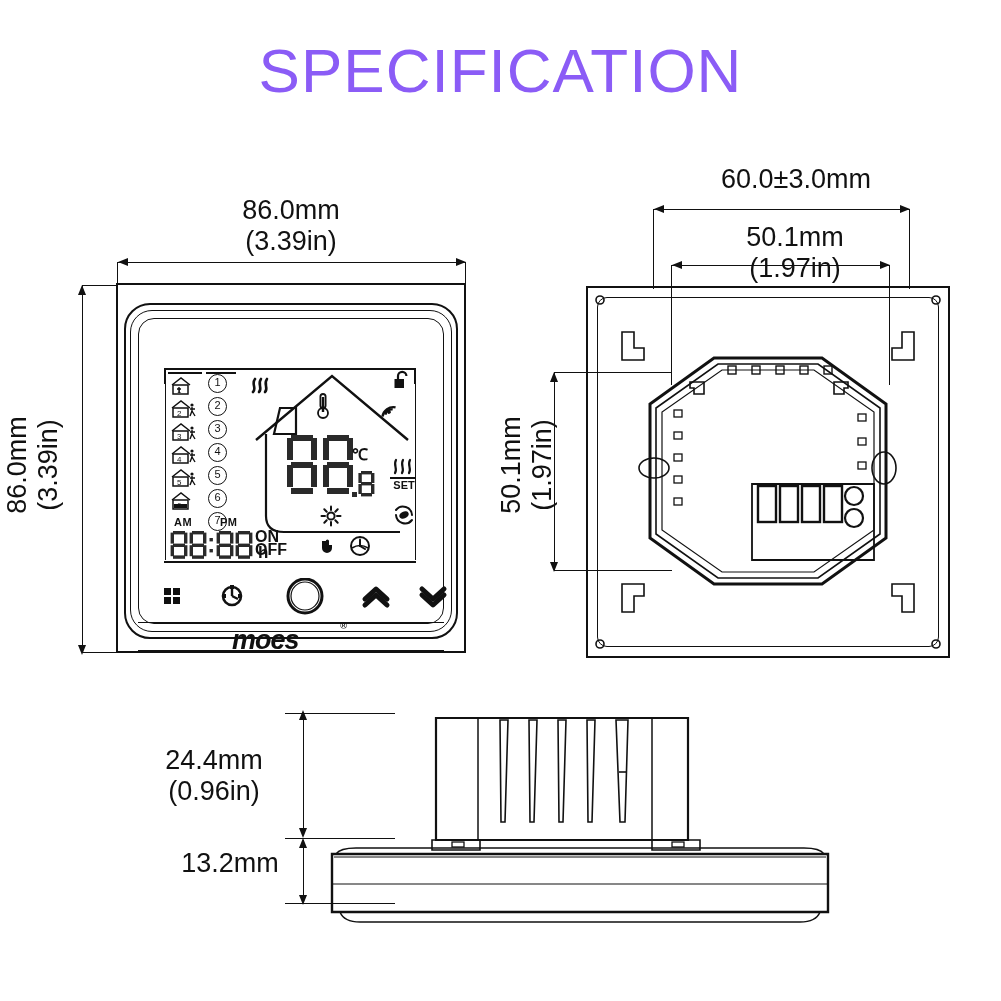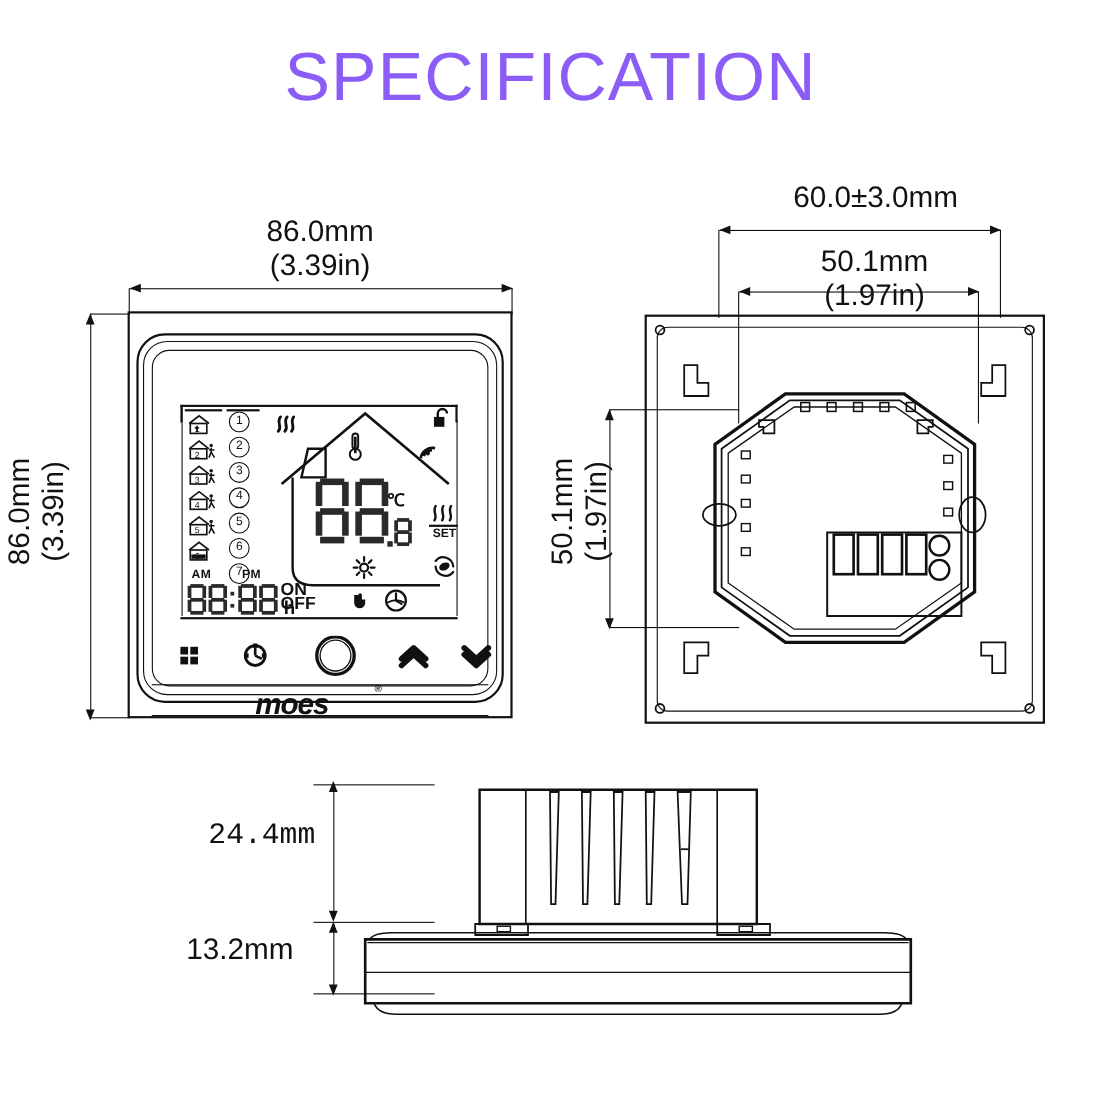--- a/index.html
+++ b/index.html
@@ -64,22 +64,22 @@
 
   
   #sideWrap{left:300px;top:700px;width:560px;height:230px;}
 
   
   #d_top_front{left:126px;top:195px;width:330px;}
   #d_left_front{left:-62px;top:434px;width:190px;transform:rotate(-90deg);}
   #d_top_back{left:636px;top:148px;width:320px;margin-top:16px;}
   #d_top_back2{left:640px;top:222px;width:310px;}
   #d_left_back{left:432px;top:434px;width:190px;transform:rotate(-90deg);}
-  #d_side1{left:148px;top:745px;width:180px;font-family:Liberation Mono, monospace;}
-  #d_side2{left:128px;top:848px;width:180px;}
+  #d_side1{left:124px;top:745px;width:180px;}
+  #d_side2{left:140px;top:848px;width:180px;}
 </style>
 </head>
 <body>
 
 <div class="stage">
 
   <div class="abs" id="title">SPECIFICATION</div>
 
   <div class="abs dimtxt" id="d_top_front">
     <span>86.0mm</span>
@@ -445,20 +445,21 @@
     <rect x="194" y="200" width="18" height="36" fill="none" stroke="#111" stroke-width="2.4"></rect>
     <rect x="216" y="200" width="18" height="36" fill="none" stroke="#111" stroke-width="2.4"></rect>
     <rect x="238" y="200" width="18" height="36" fill="none" stroke="#111" stroke-width="2.4"></rect>
 
     <circle cx="268" cy="210" r="9" fill="none" stroke="#111" stroke-width="2.2"></circle>
     <circle cx="268" cy="232" r="9" fill="none" stroke="#111" stroke-width="2.2"></circle>
   </svg>
 
   <div class="abs dimtxt" id="d_side1">
     <span>24.4mm</span>
+    <span class="l2">(0.96in)</span>
   </div>
   <div class="abs dimtxt" id="d_side2">
     <span>13.2mm</span>
   </div>
 
   <div class="abs vl" style="left:303px;top:713px;height:122px;"></div>
   <div class="ar ar-u abs" style="left:299px;top:710px;"></div>
   <div class="ar ar-d abs" style="left:299px;top:828px;"></div>
   <div class="abs hl" style="left:285px;top:713px;width:110px;"></div>
   <div class="abs hl" style="left:285px;top:838px;width:110px;"></div>

